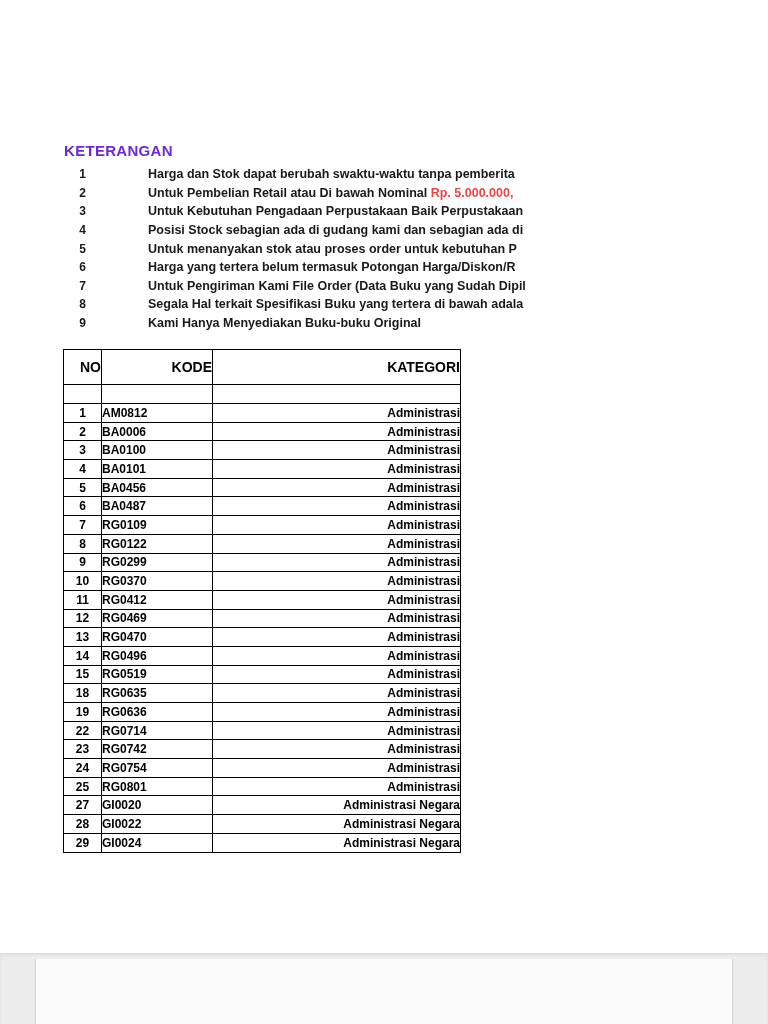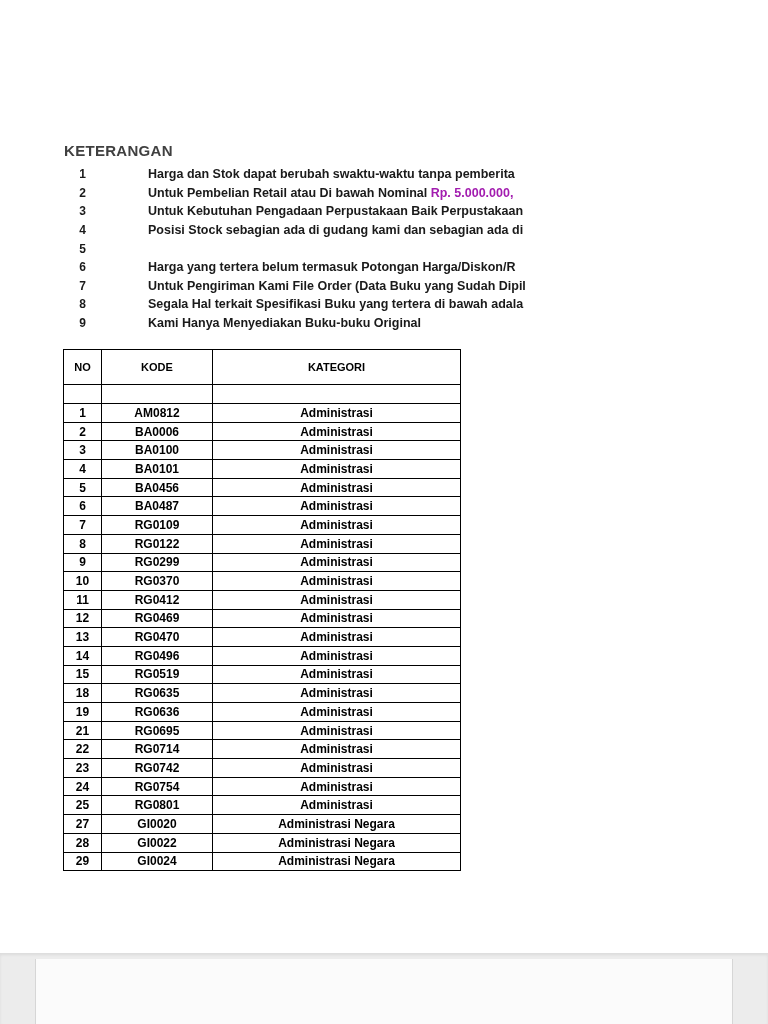--- a/index.html
+++ b/index.html
@@ -12,21 +12,21 @@
     width: 768px;
     height: 1024px;
     background: #ffffff;
     overflow: hidden;
     font-family: "Liberation Sans", sans-serif;
   }
   .heading {
     position: absolute;
     left: 64px;
     top: 142px;
-    color: #404040;
+    color: #6d28d9;
     font-size: 15px;
     font-weight: bold;
     letter-spacing: 0.3px;
   }
   .notes {
     position: absolute;
     left: 64px;
     top: 165px;
   }
   .note-row {
@@ -44,56 +44,56 @@
     font-weight: bold;
     color: #1a1a1a;
   }
   .note-text {
     font-size: 12.5px;
     font-weight: bold;
     color: #1a1a1a;
     padding-left: 48px;
   }
   .red {
-    color: #a21caf;
+    color: #ef4444;
   }
   table.catalog {
     position: absolute;
     left: 63px;
     top: 349px;
     border-collapse: collapse;
     table-layout: fixed;
     width: 394px;
   }
   table.catalog th,
   table.catalog td {
     border: 1px solid #000000;
     font-weight: bold;
     color: #000000;
     overflow: hidden;
     white-space: nowrap;
   }
   table.catalog th {
     height: 34px;
-    font-size: 11px;
-    text-align: center;
+    font-size: 14px;
+    text-align: right;
     vertical-align: middle;
     padding: 0;
   }
   table.catalog td {
     height: 17.7px;
     font-size: 12px;
     vertical-align: middle;
     padding: 0;
     line-height: 1;
   }
   th.col-no, td.col-no { width: 37px; text-align: center; }
-  th.col-kode, td.col-kode { width: 110px; text-align: center; }
+  th.col-kode, td.col-kode { width: 110px; }
   th.col-kategori { width: 247px; }
-  td.col-kategori { text-align: center; padding-left: 3px; }
+  td.col-kategori { text-align: right; padding-left: 3px; }
   tr.spacer-row td { height: 18px; }
   .page-gap {
     position: absolute;
     left: 0;
     top: 953px;
     width: 768px;
     height: 71px;
     background: #ececec;
     box-shadow: inset 0 2px 3px rgba(0,0,0,0.07);
   }
@@ -127,20 +127,21 @@
       <div class="note-row">
         <span class="note-num">3</span>
         <span class="note-text"><span>Untuk Kebutuhan Pengadaan Perpustakaan Baik Perpustakaan</span></span>
       </div>
       <div class="note-row">
         <span class="note-num">4</span>
         <span class="note-text"><span>Posisi Stock sebagian ada di gudang kami dan sebagian ada di </span></span>
       </div>
       <div class="note-row">
         <span class="note-num">5</span>
+        <span class="note-text"><span>Untuk menanyakan stok atau proses order untuk kebutuhan P</span></span>
       </div>
       <div class="note-row">
         <span class="note-num">6</span>
         <span class="note-text"><span>Harga yang tertera belum termasuk Potongan Harga/Diskon/R</span></span>
       </div>
       <div class="note-row">
         <span class="note-num">7</span>
         <span class="note-text"><span>Untuk Pengiriman Kami File Order (Data Buku yang Sudah Dipil</span></span>
       </div>
       <div class="note-row">
@@ -246,25 +247,20 @@
           <td class="col-no">18</td>
           <td class="col-kode">RG0635</td>
           <td class="col-kategori">Administrasi</td>
         </tr>
         <tr>
           <td class="col-no">19</td>
           <td class="col-kode">RG0636</td>
           <td class="col-kategori">Administrasi</td>
         </tr>
         <tr>
-          <td class="col-no">21</td>
-          <td class="col-kode">RG0695</td>
-          <td class="col-kategori">Administrasi</td>
-        </tr>
-        <tr>
           <td class="col-no">22</td>
           <td class="col-kode">RG0714</td>
           <td class="col-kategori">Administrasi</td>
         </tr>
         <tr>
           <td class="col-no">23</td>
           <td class="col-kode">RG0742</td>
           <td class="col-kategori">Administrasi</td>
         </tr>
         <tr>

